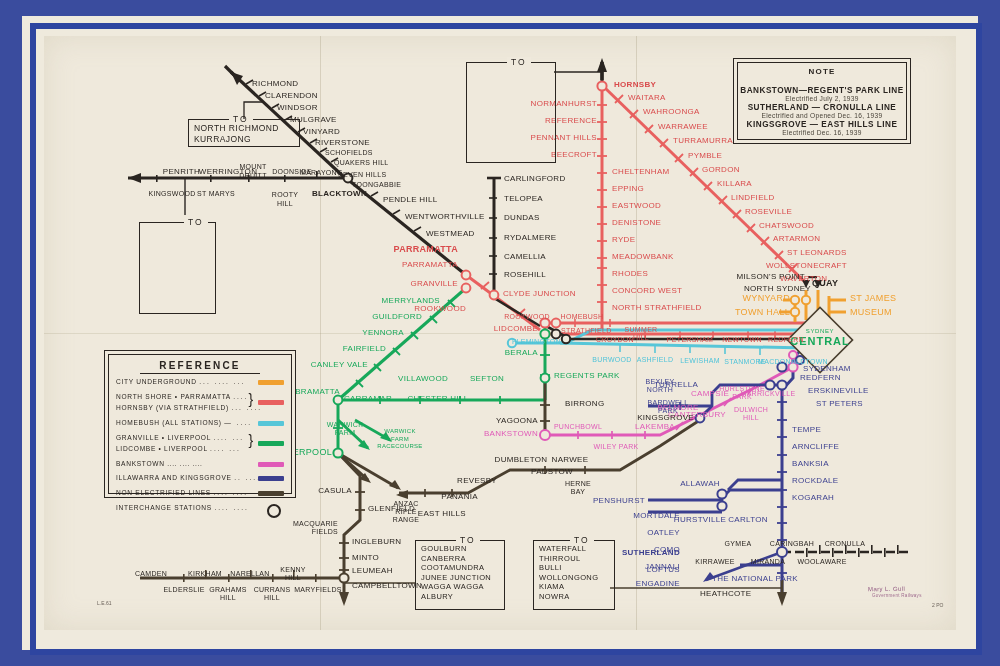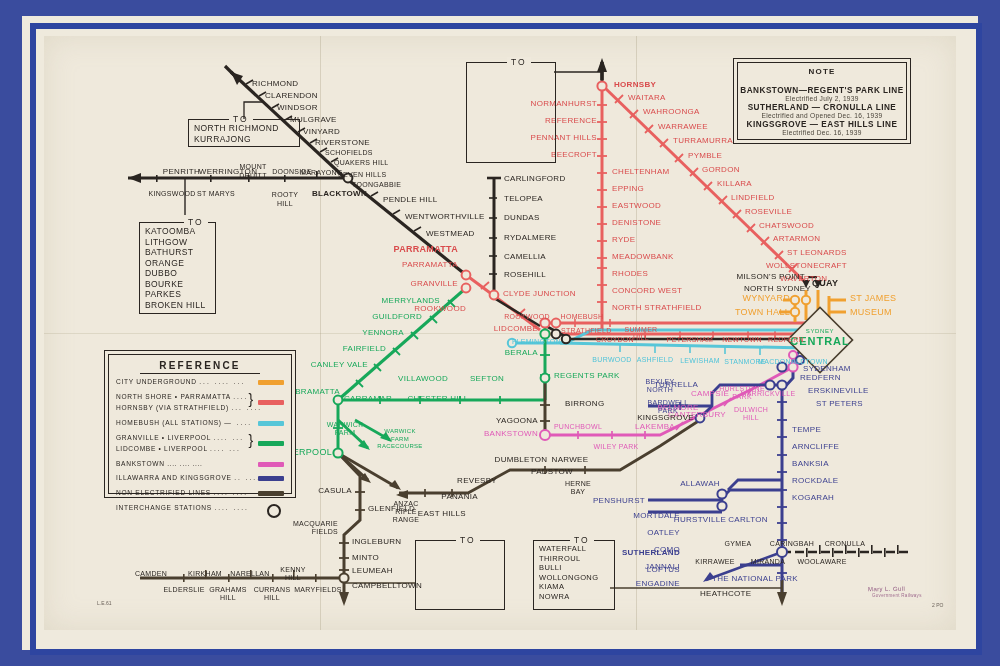--- a/index.html
+++ b/index.html
@@ -641,38 +641,36 @@
       <div>NORTH  RICHMOND</div>
       <div>KURRAJONG</div>
     </div>
   </div>
   <svg class="lyr" width="1000" height="666">
     <path d="M 244,119 L 244,102 L 263,102" fill="none" stroke="#2a2521" stroke-width="1.3"></path>
   </svg>
 
   <div class="box" style="left:139px;top:222px;width:75px;height:90px;">
     <div class="to-tag" style="left:44px;">TO</div>
-    <div class="boxlines" style="left:5px;top:3px;">
-      <div>KATOOMBA</div>
-        <div>LITHGOW</div>
-      <div>BATHURST</div>
-        <div>ORANGE</div>
-      <div>DUBBO</div>
-        <div>BOURKE</div>
-      <div>PARKES</div>
-        <div>BROKEN HILL</div>
-    </div>
   </div>
 
   <div class="box" style="left:466px;top:62px;width:88px;height:99px;">
     <div class="to-tag" style="left:40px;">TO</div>
   </div>
 
   <div class="box" style="left:415px;top:540px;width:88px;height:68px;">
     <div class="to-tag" style="left:40px;">TO</div>
+    <div class="boxlines" style="left:5px;top:3px;font-size:7.5px;line-height:9.5px;">
+      <div>GOULBURN</div>
+        <div>CANBERRA</div>
+      <div>COOTAMUNDRA</div>
+        <div>JUNEE JUNCTION</div>
+      <div>WAGGA WAGGA</div>
+        <div>ALBURY</div>
+    </div>
   </div>
 
   <div class="box" style="left:533px;top:540px;width:80px;height:68px;">
     <div class="to-tag" style="left:36px;">TO</div>
     <div class="boxlines" style="left:5px;top:3px;font-size:7.5px;line-height:9.5px;">
       <div>WATERFALL</div>
         <div>THIRROUL</div>
       <div>BULLI</div>
         <div>WOLLONGONG</div>
       <div>KIAMA</div>

